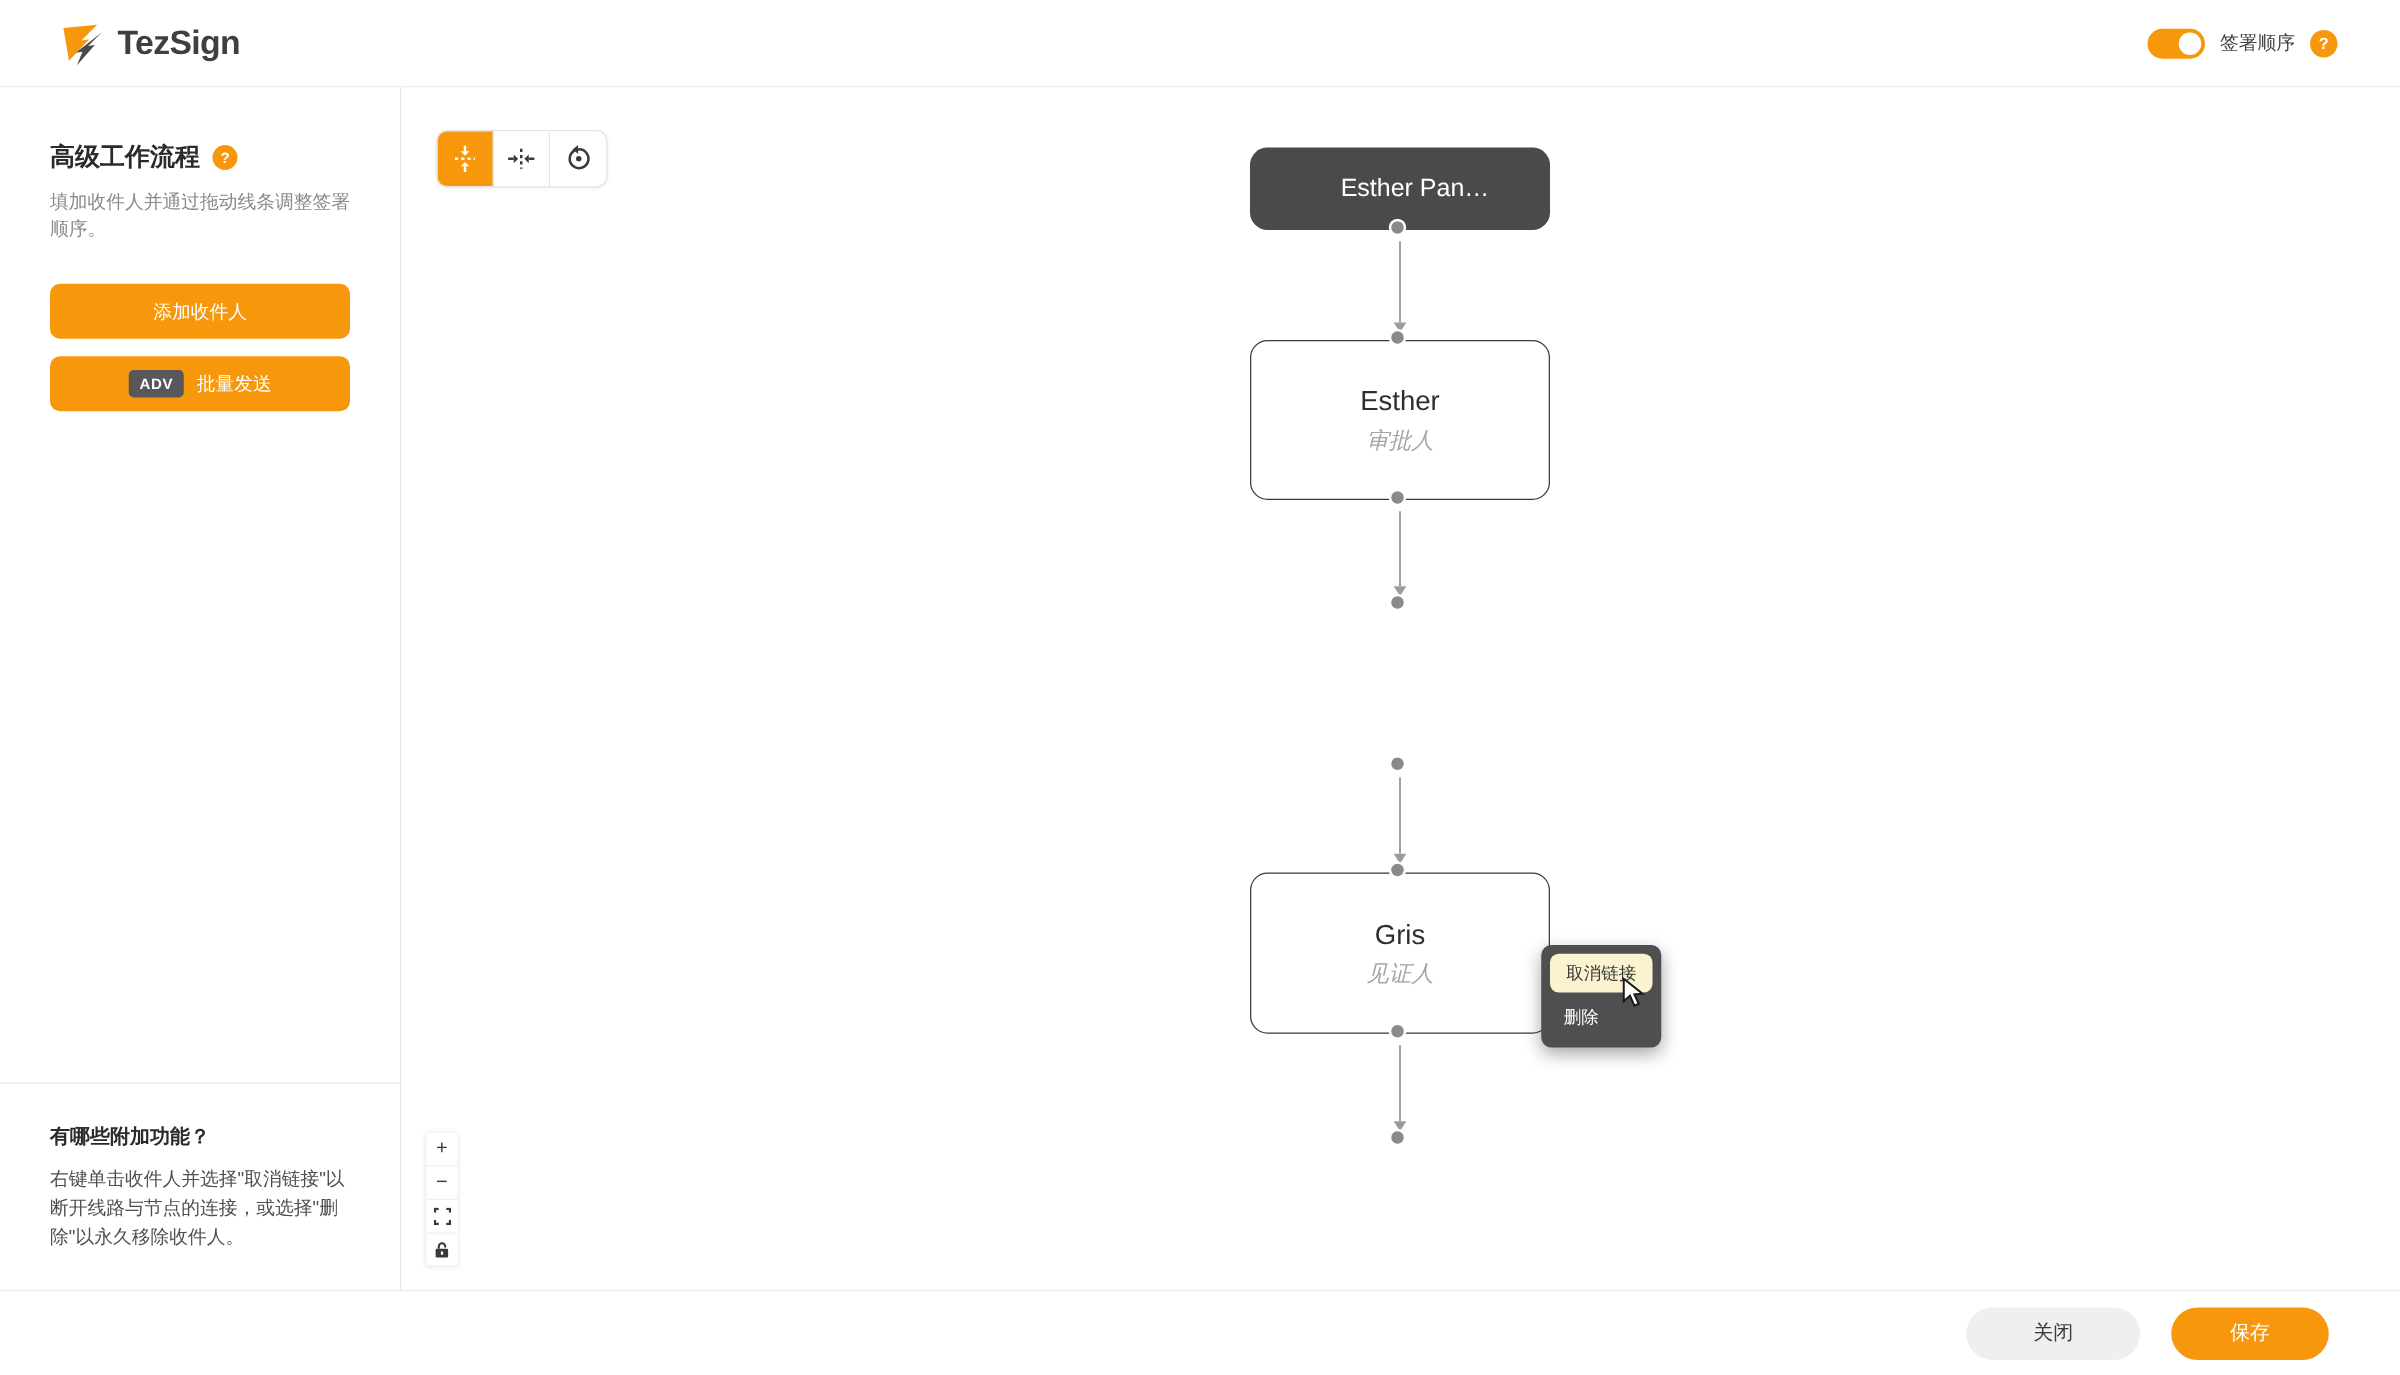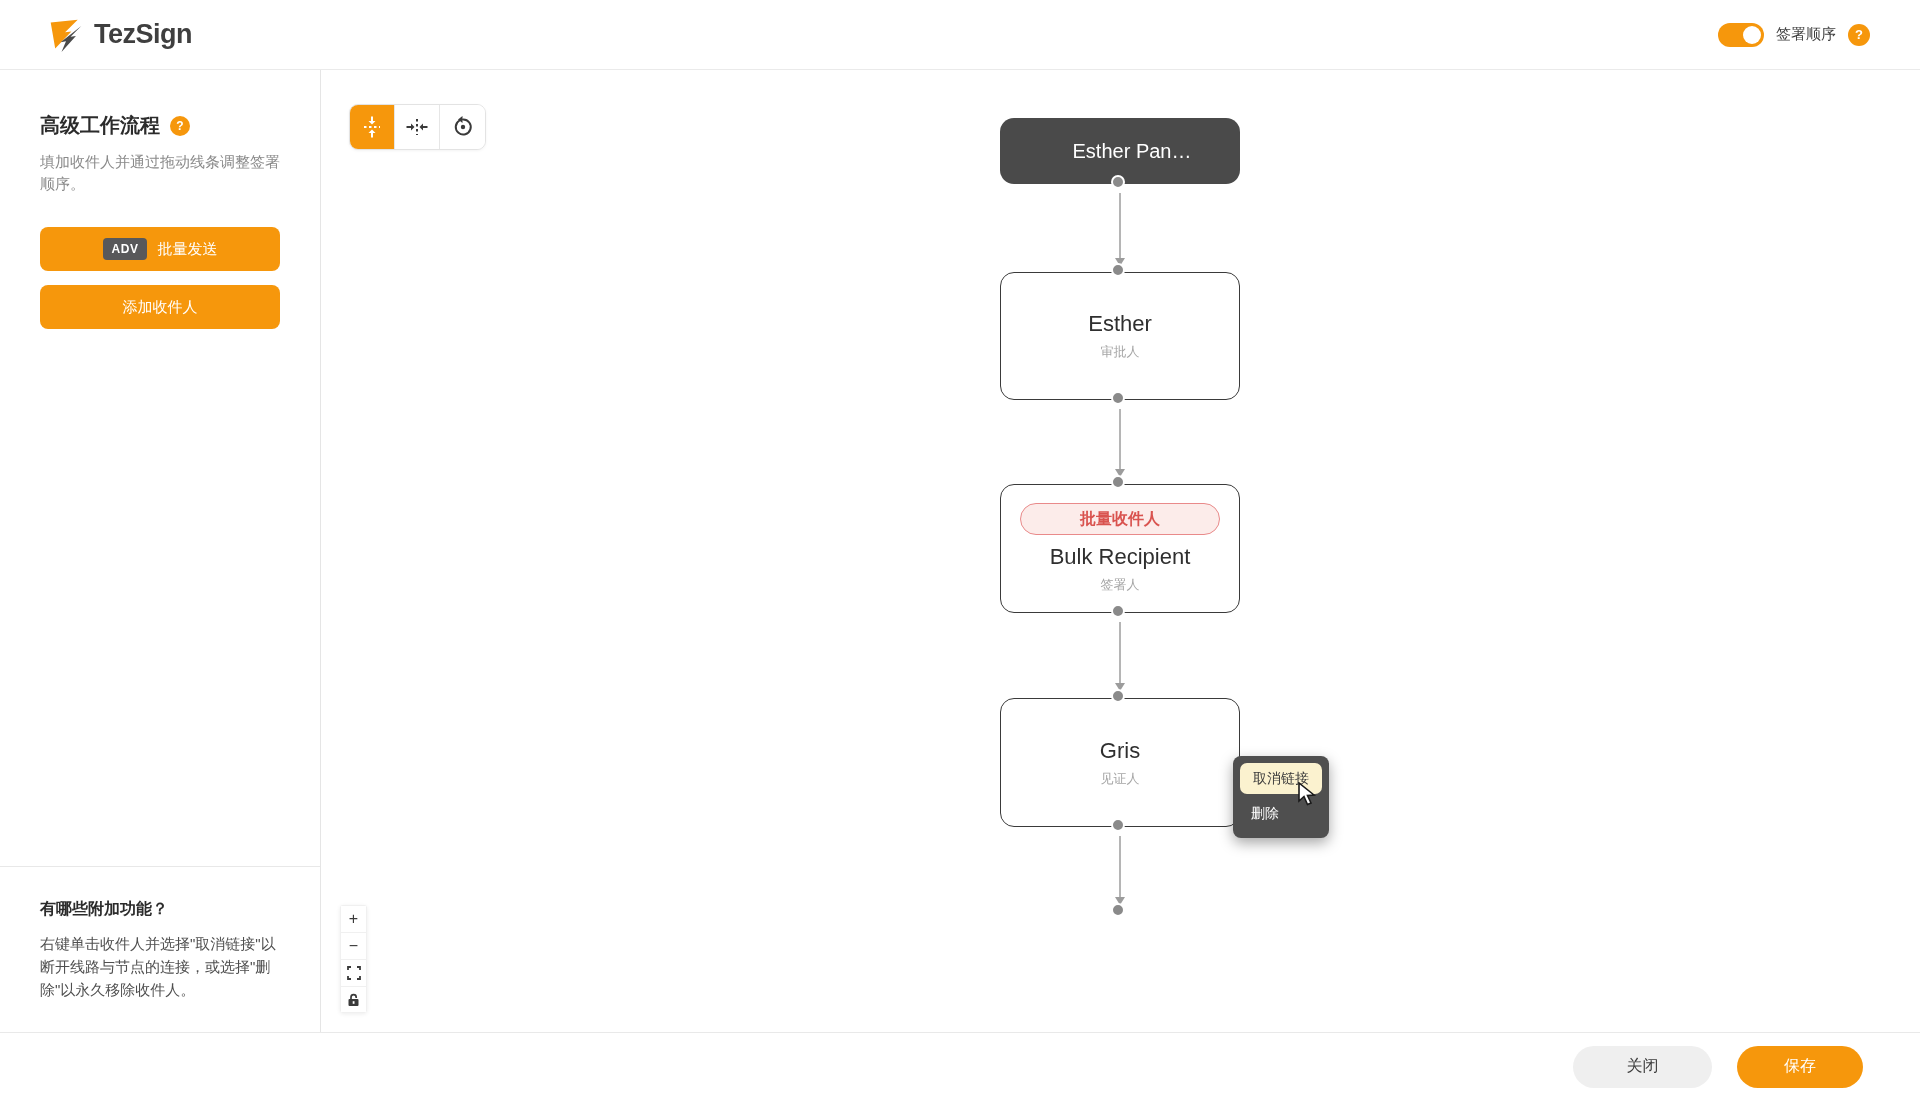--- a/index.html
+++ b/index.html
@@ -44,21 +44,21 @@
 
   .node { position:absolute; left:679px; width:240px; border-radius:14px; display:flex; flex-direction:column; align-items:center; justify-content:center; }
   .node-dark { background:#4A4A4A; color:#fff; }
   .node-light { background:#fff; border:1.5px solid #3A3A3A; }
   .node-start { top:48px; height:66px; font-size:20px;padding-left:24px; }
   .node-2 { top:202px; height:128px; }
   .node-3 { top:414px; height:129px; }
   .node-4 { top:628px; height:129px; }
   .node-end { top:842px; height:74px; font-size:24px; }
   .node-name { font-size:22px; color:#2F2F2F; }
-  .node-role { margin-top:6px; font-size:13px; color:#A5A5A5; }
+  .node-role { margin-top:6px; font-size:18px; color:#A5A5A5;font-style:italic; }
   .bulk-badge { margin-bottom:9px; width:200px; height:32px; border:1.5px solid #E98A8A; background:#FCECEA; border-radius:16px; color:#D9534F; font-size:16px; font-weight:bold; display:flex; align-items:center; justify-content:center; }
 
   .dot { position:absolute; width:14px; height:14px; background:#8A8A8A; border:2px solid #fff; border-radius:50%; z-index:5; }
 
   .edges { position:absolute; left:0; top:0; pointer-events:none; }
 
   .context-menu { position:absolute; left:912px; top:686px; width:96px; height:82px; background:#4F4F4F; border-radius:8px; box-shadow:0 5px 14px rgba(0,0,0,0.35); padding:7px; z-index:10; }
   .menu-item-hl { height:31px; background:#FBF2CF; border-radius:7px; color:#3A3A3A; font-size:14px; display:flex; align-items:center; justify-content:center; cursor:pointer; }
   .menu-item { height:31px; margin-top:4px; color:#FFF; font-size:14px; display:flex; align-items:center; padding-left:11px; cursor:pointer; }
   .cursor-icon { position:absolute; left:63px; top:26px; z-index:11; }
@@ -91,25 +91,25 @@
 <div class="main">
 
   <div class="sidebar">
     <div class="sidebar-top">
       <div class="sidebar-title-row">
         <span class="sidebar-title">高级工作流程</span>
         <div class="help-circle small">?</div>
       </div>
       <div class="sidebar-subtitle">填加收件人并通过拖动线条调整签署顺序。</div>
       <button class="btn-orange">
+        <span>添加收件人</span>
+      </button>
+      <button class="btn-orange">
         <span class="adv-badge">ADV</span>
         <span>批量发送</span>
-      </button>
-      <button class="btn-orange">
-        <span>添加收件人</span>
       </button>
     </div>
     <div class="sidebar-bottom">
       <div class="sidebar-bottom-title">有哪些附加功能？</div>
       <div class="sidebar-bottom-body">右键单击收件人并选择"取消链接"以断开线路与节点的连接，或选择"删除"以永久移除收件人。</div>
     </div>
   </div>
 
   <div class="canvas">
 
@@ -162,25 +162,20 @@
 
     <div class="node node-dark node-start">
       <span>Esther Pan…</span>
     </div>
 
     <div class="node node-light node-2">
       <span class="node-name">Esther</span>
       <span class="node-role">审批人</span>
     </div>
 
-    <div class="node node-light node-3">
-      <span class="bulk-badge">批量收件人</span>
-      <span class="node-name">Bulk Recipient</span>
-      <span class="node-role">签署人</span>
-    </div>
 
     <div class="node node-light node-4">
       <span class="node-name">Gris</span>
       <span class="node-role">见证人</span>
     </div>
 
 
     <div class="dot" style="left:790px; top:105px;"></div>
     <div class="dot" style="left:790px; top:193px;"></div>
     <div class="dot" style="left:790px; top:321px;"></div>

